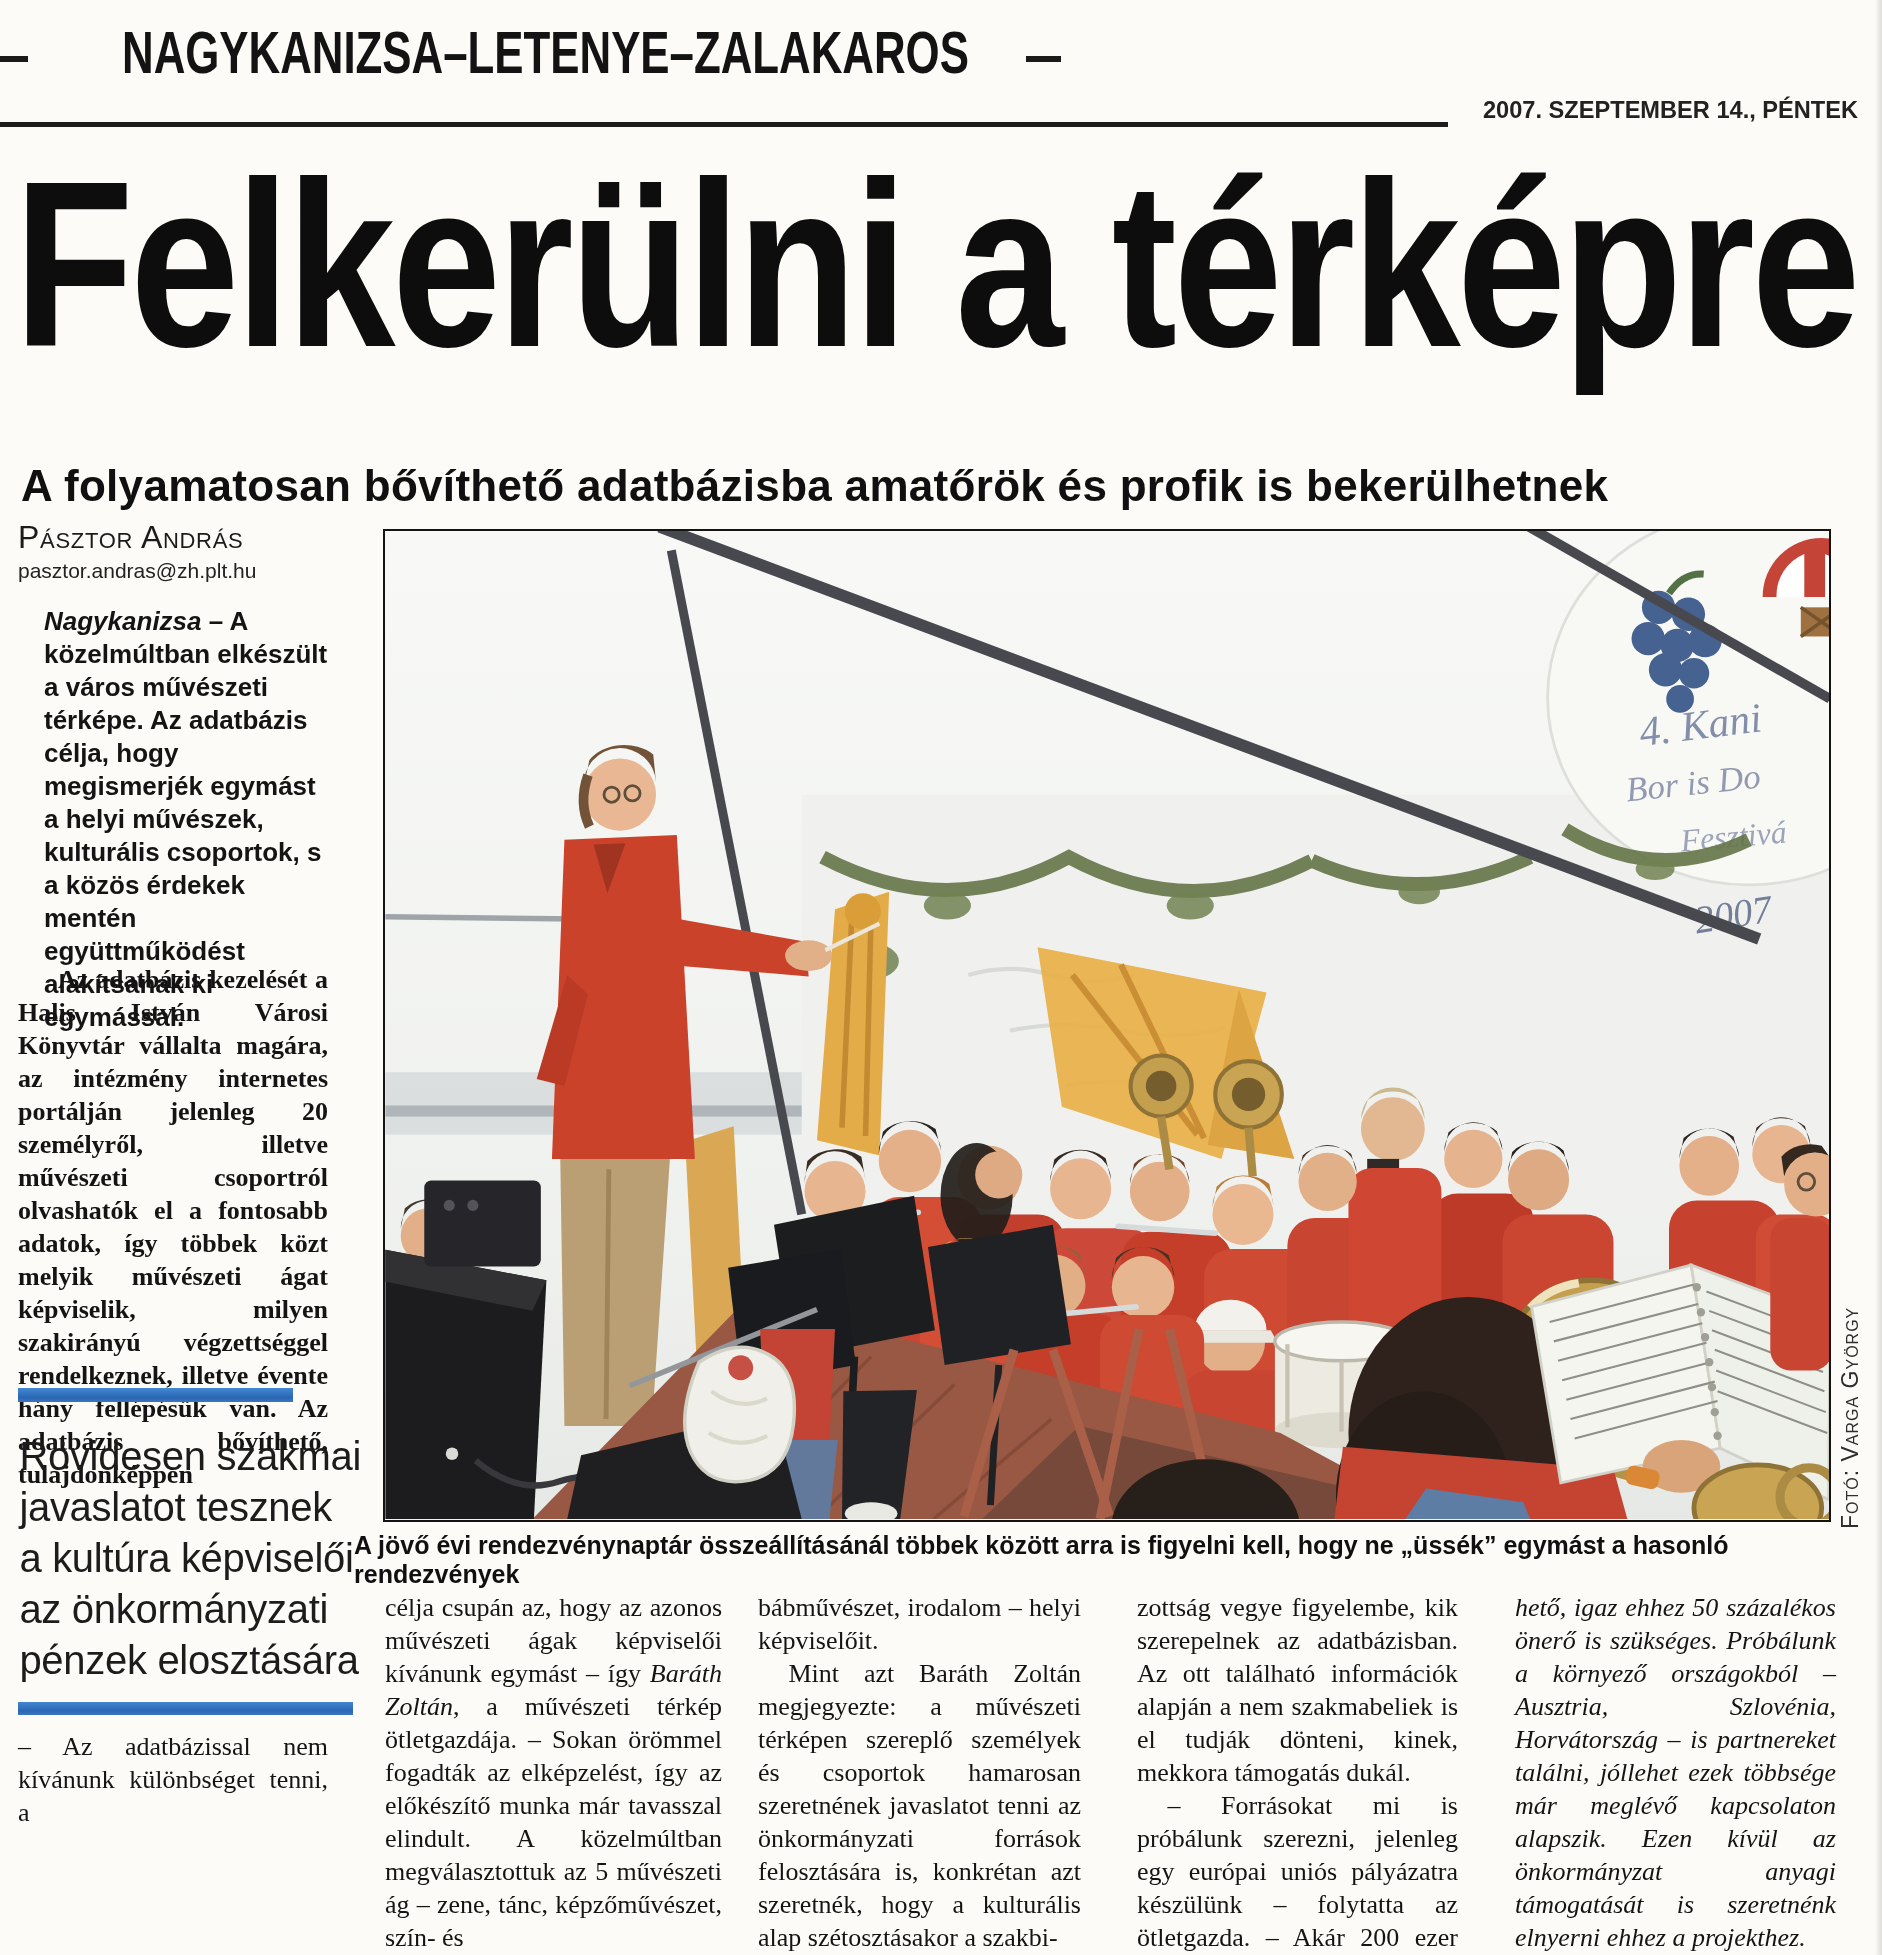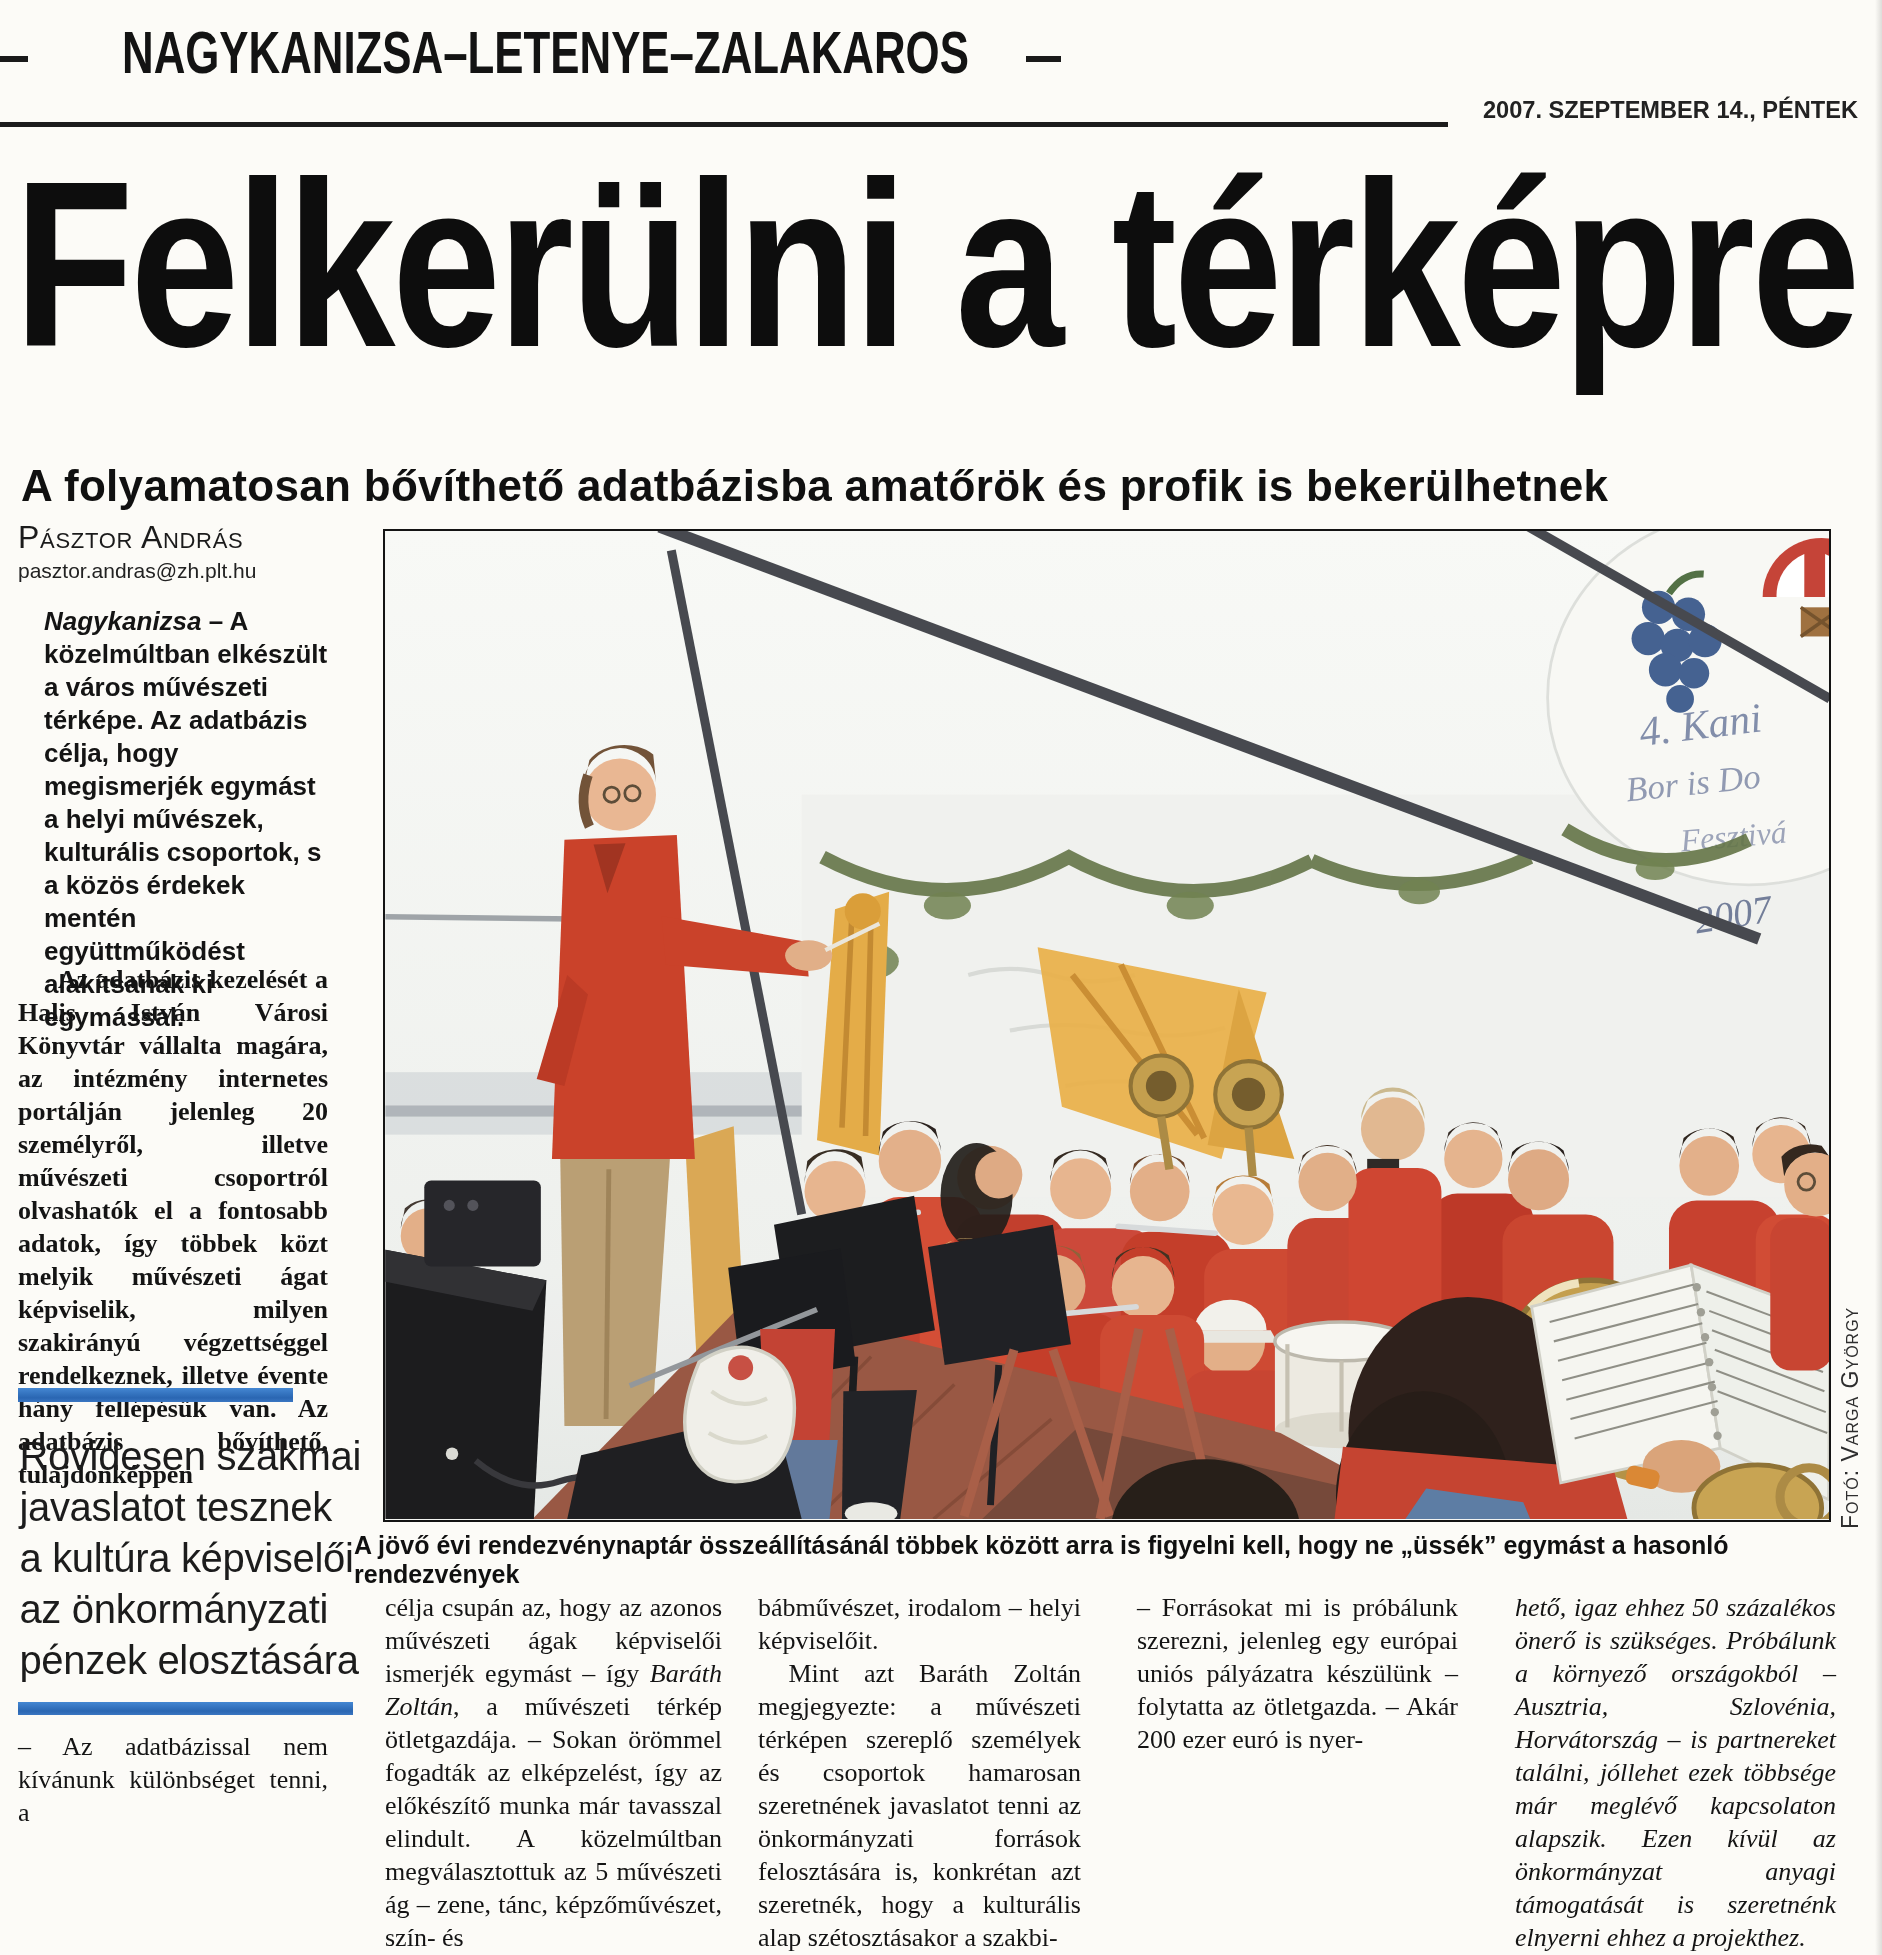--- a/index.html
+++ b/index.html
@@ -404,27 +404,28 @@
   </g>
 
   <rect x="0" y="0" width="2080" height="1424" fill="#ffffff" opacity=".05"></rect>
 </svg>
 </div>
 
 <div id="photo-credit" class="abs">Fotó: Varga György</div>
 <div id="photo-caption" class="abs">A jövő évi rendezvénynaptár összeállításánál többek között arra is figyelni kell, hogy ne „üssék” egymást a hasonló rendezvények</div>
 
 <div id="col2" class="bodycol">
-  <p><span>célja csupán az, hogy az azonos művészeti ágak képviselői ismerjék egymást – így </span><span class="iname">Baráth Zoltán</span><span>, a művészeti térkép ötletgazdája. – Sokan örömmel fogadták az elképzelést, így az előkészítő munka már tavasszal elindult. A közelmúltban megválasztottuk az 5 művészeti ág – zene, tánc, képzőművészet, szín- és</span></p>
+  <p><span>célja csupán az, hogy az azonos művészeti ágak képviselői kívánunk egymást – így </span><span class="iname">Baráth Zoltán</span><span>, a művészeti térkép ötletgazdája. – Sokan örömmel fogadták az elképzelést, így az előkészítő munka már tavasszal elindult. A közelmúltban megválasztottuk az 5 művészeti ág – zene, tánc, képzőművészet, szín- és</span></p>
 </div>
 <div id="col3" class="bodycol">
   <p>bábművészet, irodalom – helyi képviselőit.</p>
   <p>Mint azt Baráth Zoltán megjegyezte: a művészeti térképen szereplő személyek és csoportok hamarosan szeretnének javaslatot tenni az önkormányzati források felosztására is, konkrétan azt szeretnék, hogy a kulturális alap szétosztásakor a szakbi-</p>
 </div>
 <div id="col4" class="bodycol">
+  <p>zottság vegye figyelembe, kik szerepelnek az adatbázisban. Az ott található információk alapján a nem szakmabeliek is el tudják dönteni, kinek, mekkora támogatás dukál.</p>
   <p>– Forrásokat mi is próbálunk szerezni, jelenleg egy európai uniós pályázatra készülünk – folytatta az ötletgazda. – Akár 200 ezer euró is nyer-</p>
 </div>
 <div id="col5" class="bodycol">
   <p>hető, igaz ehhez 50 százalékos önerő is szükséges. Próbálunk a környező országokból – Ausztria, Szlovénia, Horvátország – is partnereket találni, jóllehet ezek többsége már meglévő kapcsolaton alapszik. Ezen kívül az önkormányzat anyagi támogatását is szeretnénk elnyerni ehhez a projekthez.</p>
 </div>
 
 <div id="edge-shade" class="abs"></div>
 
 
 </body></html>

